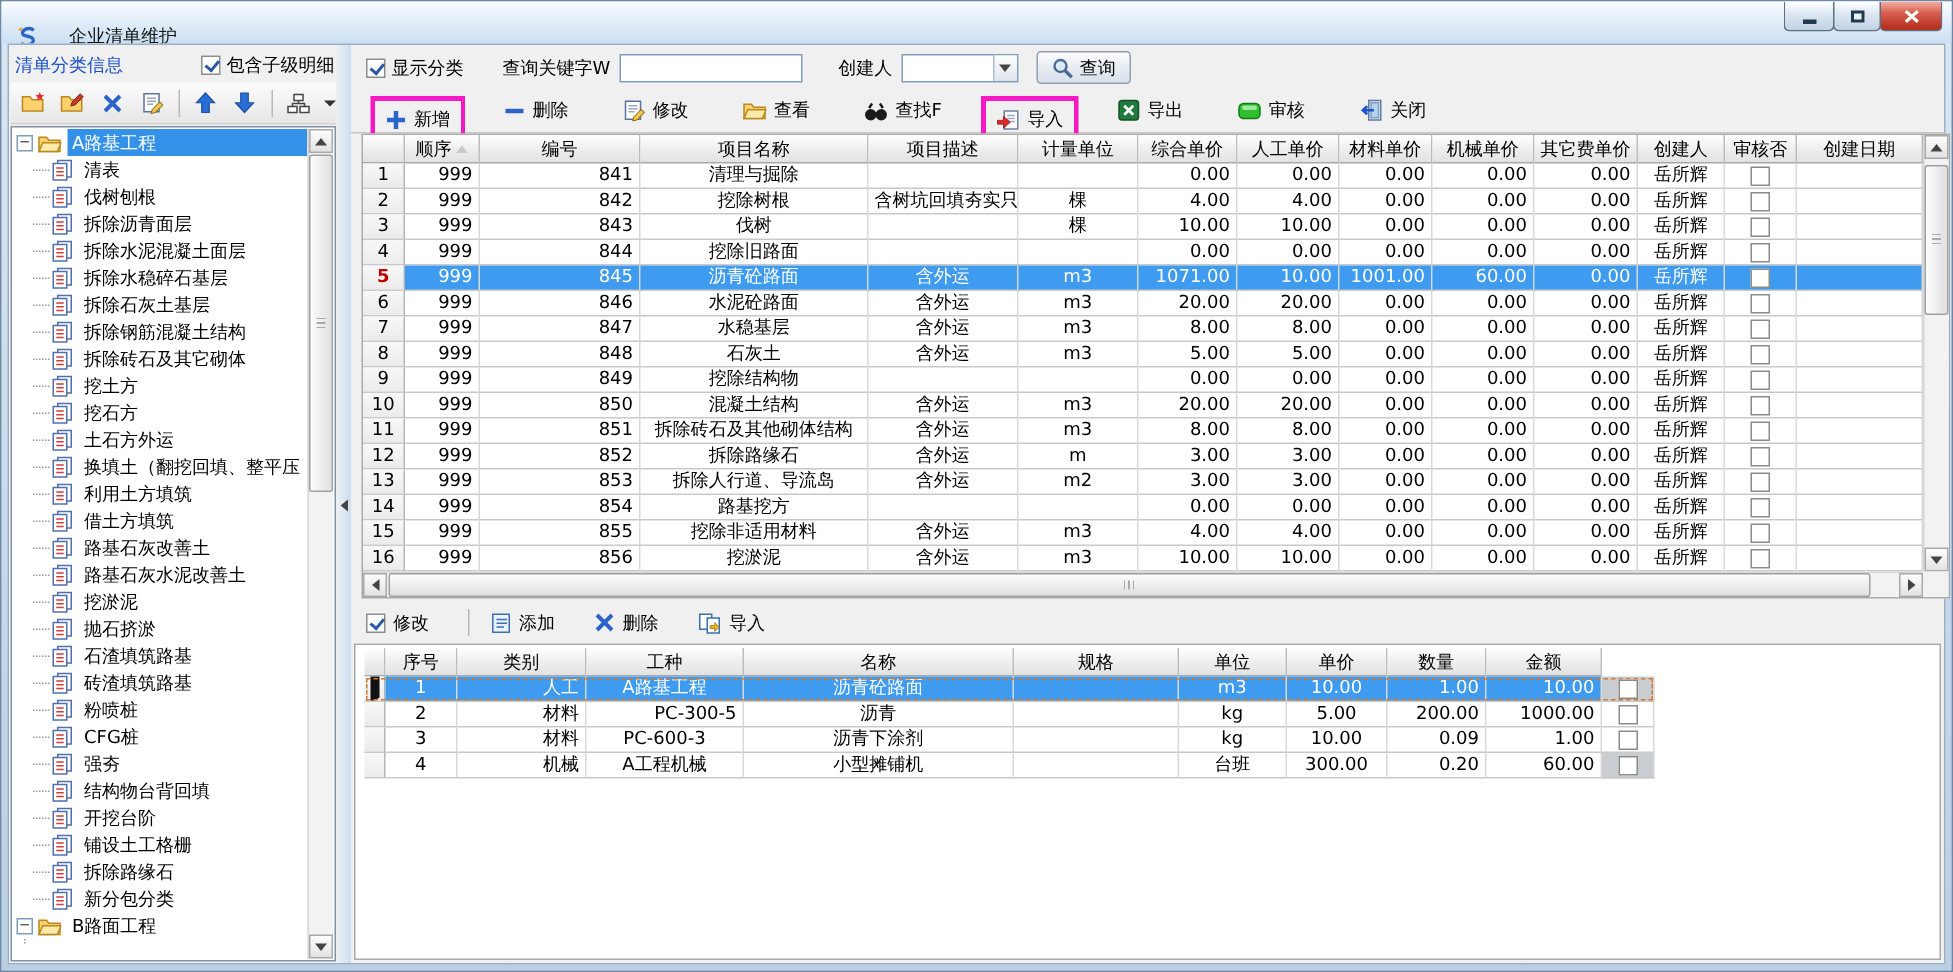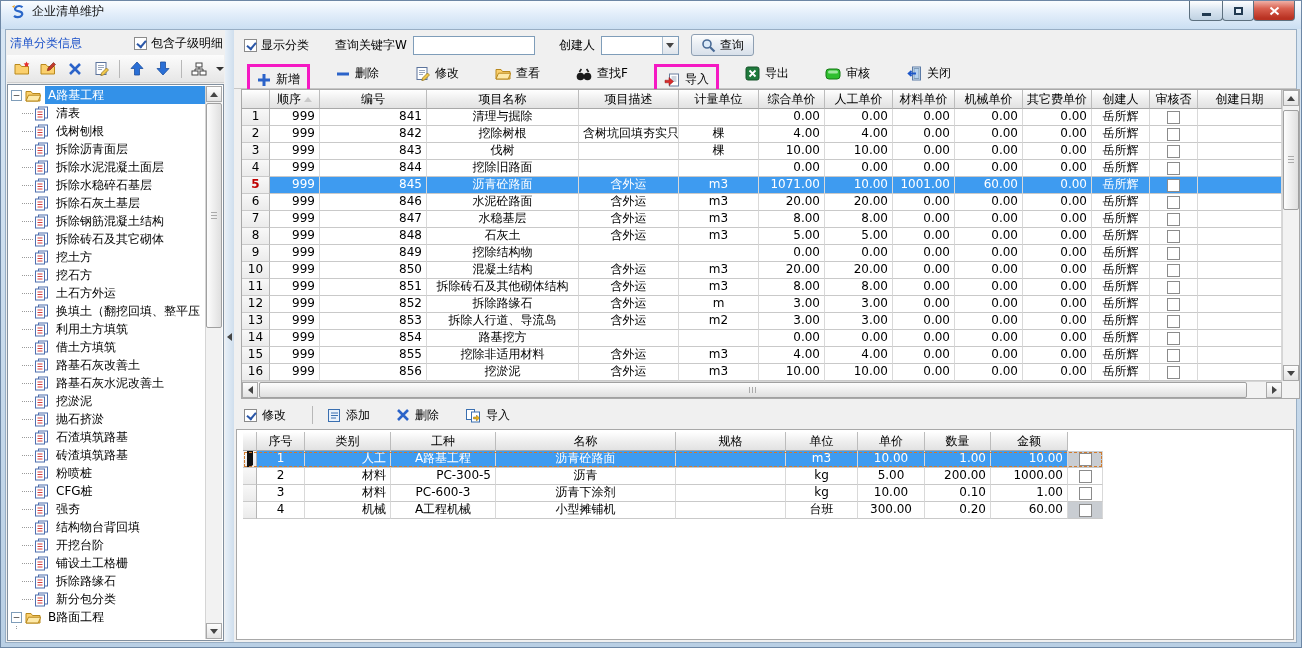--- a/index.html
+++ b/index.html
@@ -4,21 +4,21 @@
 <style>
   * { box-sizing: border-box; margin:0; padding:0; }
   html,body { width:1302px; height:648px; overflow:hidden; }
   body { font-family:"DejaVu Sans","Liberation Sans",sans-serif; font-size:12px; color:#000; }
 
   .window { position:absolute; inset:0; background:linear-gradient(#d9e7f4,#b9cfe4); border:1px solid #6d87a5; }
 
   
   .titlebar { position:absolute; top:0; left:0; right:0; height:28px;
     background:linear-gradient(#fafdff 0%, #e3eefa 45%, #cbdff2 100%); }
-  .title-left { position:absolute; left:8px; top:2px; display:flex; align-items:center; gap:6px; }
+  .title-left { position:absolute; left:8px; top:15px; display:flex; align-items:center; gap:20px; }
   .app-title { font-size:12px; color:#111; }
   .win-btns { position:absolute; top:0; right:6px; display:flex; }
   .win-btn { height:20px; border:1px solid #5d707f; border-top:none; border-radius:0 0 4px 4px;
     display:flex; align-items:center; justify-content:center; margin-left:-1px;
     background:linear-gradient(#ffffff,#dce7f2 45%,#c0d2e2); }
   .win-btn.min { width:34px; } .win-btn.max { width:32px; }
   .win-btn.close { width:42px; background:linear-gradient(#f0b0a6,#d9604f 40%,#b93222 90%); }
   .glyph-min { width:9px; height:3px; background:#223a50; margin-top:8px; }
   .glyph-max { width:9px; height:8px; border:2px solid #223a50; background:#e8f1fa; }
 
@@ -1134,21 +1134,21 @@
               </div>
               <div class="g-row">
                 <div class="g-c c-sel" style="width: 14px;"></div>
                 <div class="g-c" style="width: 48px; text-align: center;">3</div>
                 <div class="g-c" style="width: 86px; text-align: right;">材料</div>
                 <div class="g-c" style="width: 105px; text-align: center;">PC-600-3</div>
                 <div class="g-c" style="width: 180px; text-align: center;">沥青下涂剂</div>
                 <div class="g-c" style="width: 110px; text-align: center;"></div>
                 <div class="g-c" style="width: 72px; text-align: center;">kg</div>
                 <div class="g-c" style="width: 67px; text-align: center;">10.00</div>
-                <div class="g-c" style="width: 66px; text-align: right;">0.10</div>
+                <div class="g-c" style="width: 66px; text-align: right;">0.09</div>
                 <div class="g-c" style="width: 77px; text-align: right;">1.00</div>
                 <div class="g-c cb-cell c-main" style="width: 35px;">
                   <span class="cb"></span>
                 </div>
               </div>
               <div class="g-row">
                 <div class="g-c c-sel" style="width: 14px;"></div>
                 <div class="g-c" style="width: 48px; text-align: center;">4</div>
                 <div class="g-c" style="width: 86px; text-align: right;">机械</div>
                 <div class="g-c" style="width: 105px; text-align: center;">A工程机械</div>

